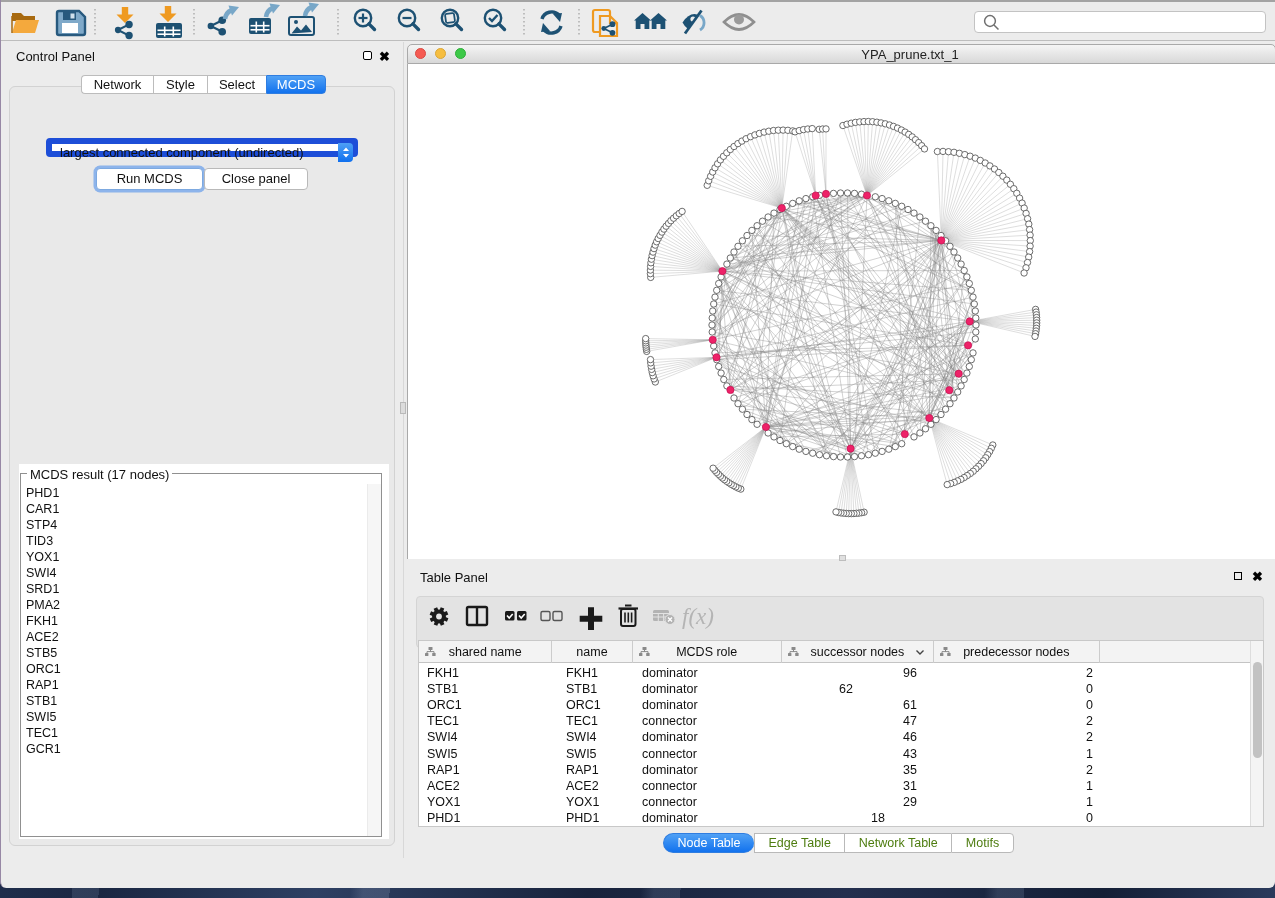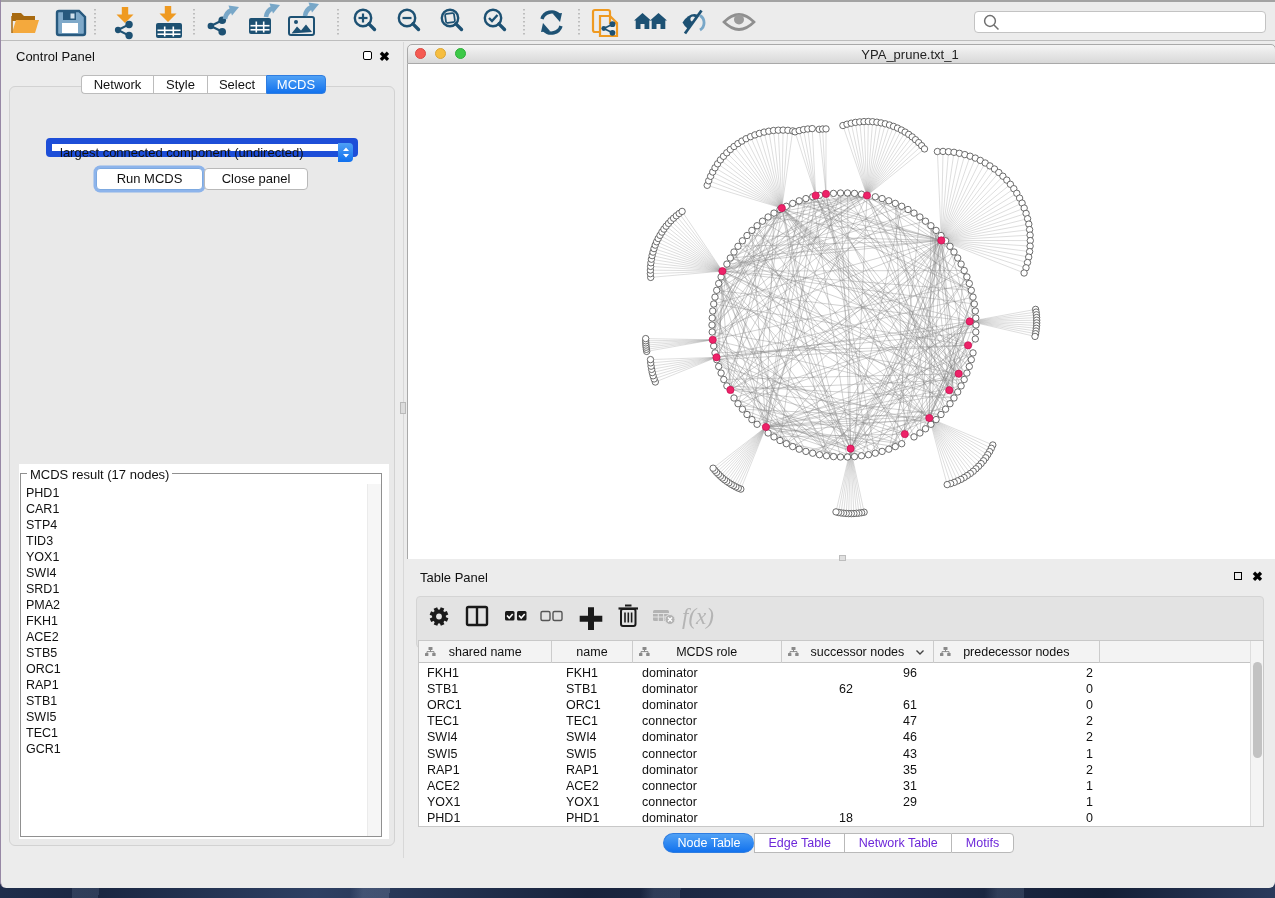--- a/index.html
+++ b/index.html
@@ -61,21 +61,21 @@
 #tp-float { position:absolute; left:827px; top:7px; width:8px; height:8px; border:1.3px solid #000; background:#ececec; }
 #tp-close { position:absolute; left:845px; top:4px; font-size:13px; font-weight:bold; color:#000; }
 #ttoolbar { position:absolute; left:9px; top:31px; width:848px; height:52px; background:#e3e3e3;
   border:1px solid #d4d4d4; border-radius:4px; }
 #ttable { position:absolute; left:11px; top:75px; width:846px; height:187px; background:#fff; border:1px solid #c8c8c8; }
 #thead { position:absolute; left:0; top:0; width:844px; height:22px; background:#f3f3f3; border-bottom:1px solid #c4c4c4; }
 .th { position:absolute; top:0; height:22px; border-right:1px solid #cccccc; font-size:12.5px; color:#111; text-align:center; line-height:22px; }
 .trow { position:absolute; font-size:12.5px; color:#111; height:16.2px; line-height:16.2px; }
 #tsb { position:absolute; right:0; top:0; width:13px; height:185px; background:#f4f4f4; border-left:1px solid #ddd; }
 #tsb .thumb { position:absolute; left:1.5px; top:21px; width:9px; height:96px; background:#c2c2c2; border-radius:5px; }
-.btab { height:20px; line-height:19px; font-size:12.5px; color:#6d28d9; background:#fff;
+.btab { height:20px; line-height:19px; font-size:12.5px; color:#4d7c0f; background:#fff;
   border:1px solid #b9b9b9; border-right:none; padding:0 13.5px; }
 .btab:first-child { border-radius:4px 0 0 4px; }
 .btab:last-child { border-radius:0 4px 4px 0; border-right:1px solid #b9b9b9; }
 .btab.sel { background:linear-gradient(#50a1f5,#1272ee); color:#fff; border-color:#2f7de0;border-radius:10px; }
 #btabs { position:absolute; left:256px; top:268px; display:flex; }
 
 #statusbar { position:absolute; left:0; top:856px; width:1275px; height:32px; background:#ececec; border-top:1px solid #c0c0c0; }
 #sb-list { position:absolute; left:11px; top:10px; width:27px; height:19px; background:#fdfdfd; border:1px solid #ababab; }
 #sb-mem { position:absolute; left:1190px; top:9px; width:73px; height:22px; background:#fdfdfd; border:1px solid #ababab;
   font-size:12.5px; color:#111; line-height:20px; text-align:left; padding-left:23px; }
@@ -671,21 +671,21 @@
         <div class="trow" style="left:420px;top:136.9px;width:78px;text-align:right">31</div>
         <div class="trow" style="left:574px;top:136.9px;width:100px;text-align:right">1</div>
         <div class="trow" style="left:8px;top:153.1px">YOX1</div>
         <div class="trow" style="left:147px;top:153.1px">YOX1</div>
         <div class="trow" style="left:223px;top:153.1px">connector</div>
         <div class="trow" style="left:420px;top:153.1px;width:78px;text-align:right">29</div>
         <div class="trow" style="left:574px;top:153.1px;width:100px;text-align:right">1</div>
         <div class="trow" style="left:8px;top:169.3px">PHD1</div>
         <div class="trow" style="left:147px;top:169.3px">PHD1</div>
         <div class="trow" style="left:223px;top:169.3px">dominator</div>
-        <div class="trow" style="left:420px;top:169.3px;width:78px;text-align:left">18</div>
+        <div class="trow" style="left:420px;top:169.3px;width:78px;text-align:center">18</div>
         <div class="trow" style="left:574px;top:169.3px;width:100px;text-align:right">0</div>
     <div id="tsb">
           <div class="thumb"></div>
         </div>
   </div>
   <div id="btabs">
     <div class="btab sel">Node Table</div>
         <div class="btab">Edge Table</div>
         <div class="btab">Network Table</div>
         <div class="btab">Motifs</div>

